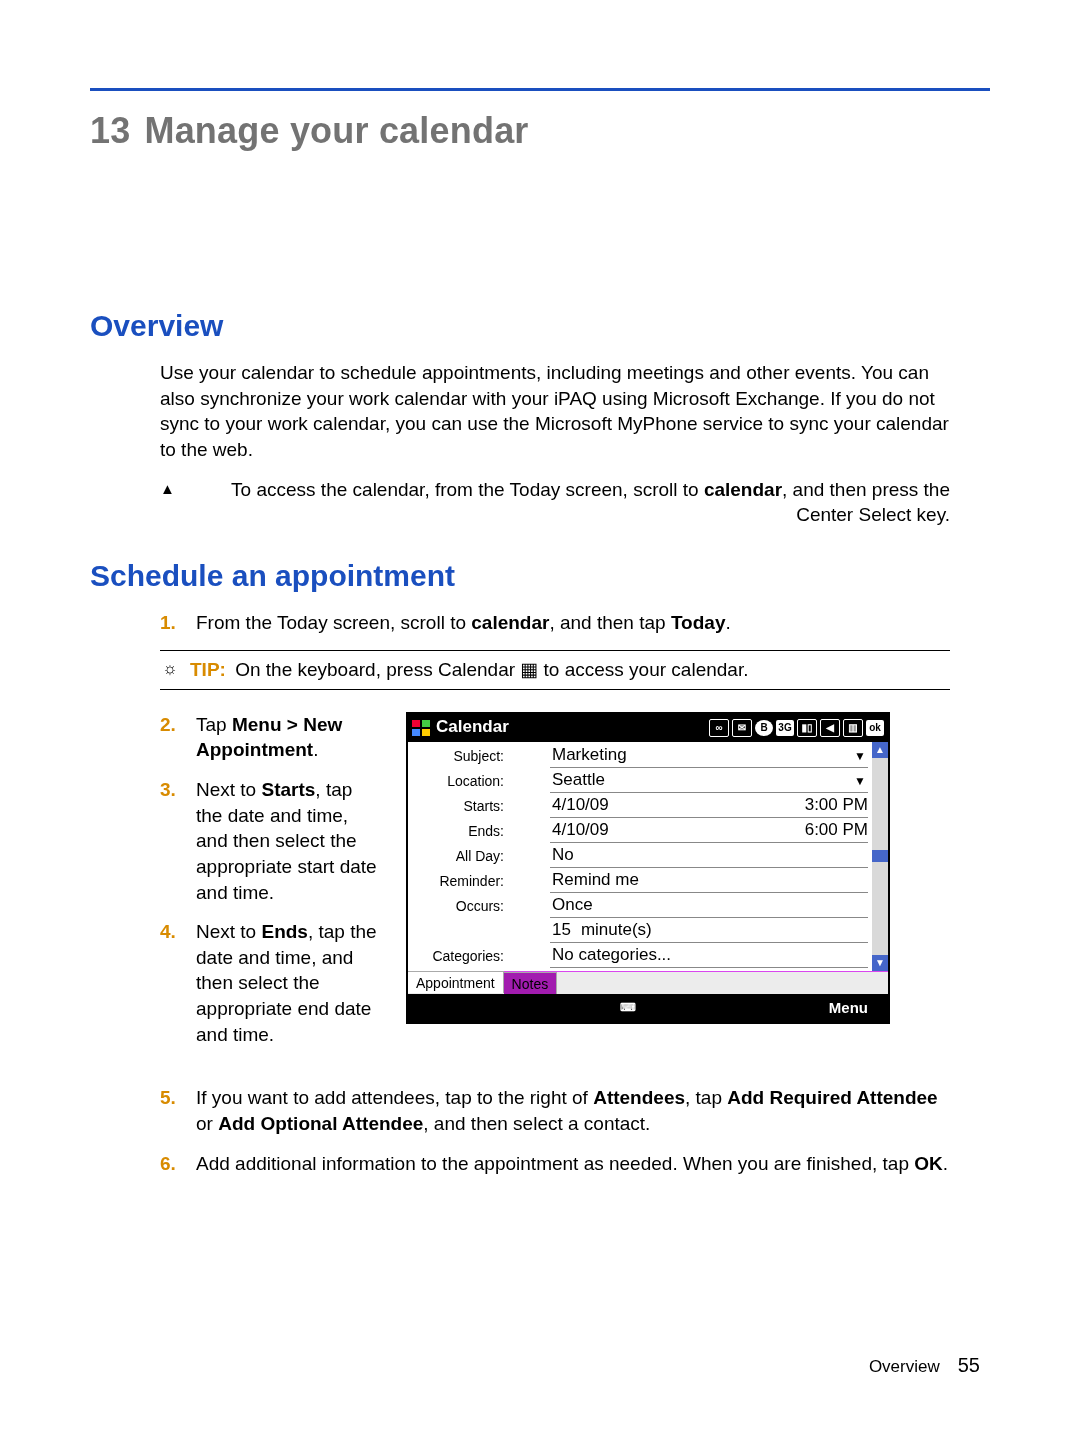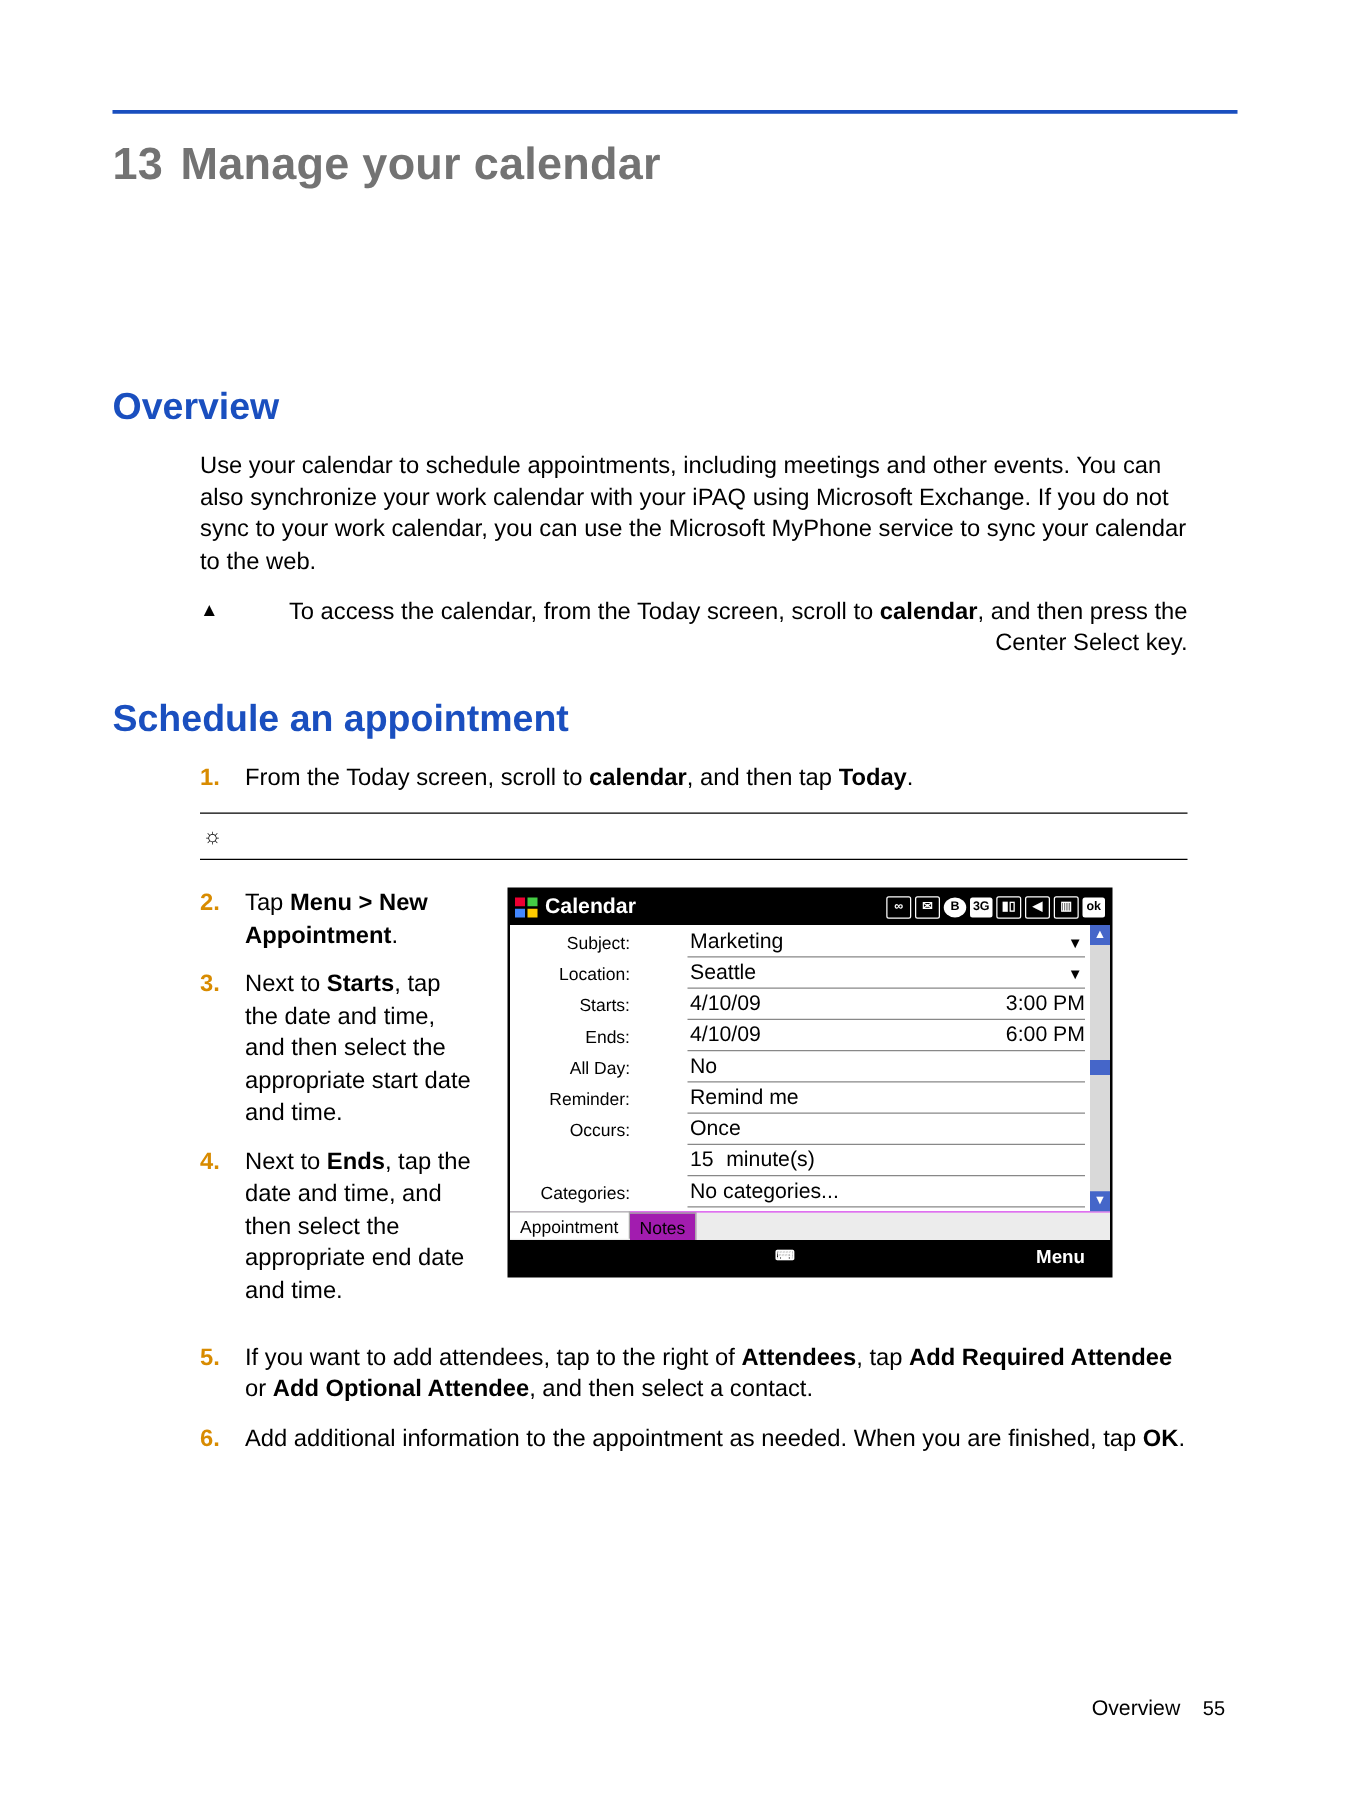--- a/index.html
+++ b/index.html
@@ -256,21 +256,21 @@
   .footer {
     position: absolute;
     bottom: 58px;
     right: 100px;
     font-size: 17px;
     display: flex;
     gap: 18px;
     align-items: baseline;
     font-family: "Arial Narrow", Arial, sans-serif;
   }
-  .footer .pg { font-size: 16px; }
+  .footer .pg { font-size: 20px; }
 </style>
 </head>
 <body>
 
 <div class="page">
   <div class="rule"></div>
 
   <h1 class="chapter">
     <span class="num">13</span><span>Manage your calendar</span>
   </h1>
@@ -294,20 +294,24 @@
     <ol class="steps">
       <li>
         <div class="content">
           <span>From the Today screen, scroll to </span><span class="b">calendar</span><span>, and then tap </span><span class="b">Today</span><span>.</span>
         </div>
       </li>
     </ol>
 
     <div class="tipbox">
       <div class="tipicon">☼</div>
+      <div>
+        <span class="tip-label">TIP:</span>
+        <span>On the keyboard, press Calendar </span><span>▦</span><span> to access your calendar.</span>
+      </div>
     </div>
 
     <div class="twocol">
       <div class="left">
         <ol class="steps" start="2" style="counter-reset: step 1;">
           <li>
             <div class="content">
               <span>Tap </span><span class="b">Menu &gt; New Appointment</span><span>.</span>
             </div>
           </li>
@@ -415,21 +419,21 @@
           </div>
           <div class="menubar">
             <span></span>
             <span class="kbd">⌨</span>
             <span>Menu</span>
           </div>
         </div>
       </div>
     </div>
 
-    <ol class="steps" style="counter-reset: step 4; margin-top:14px;">
+    <ol class="steps" style="counter-reset: step 4; margin-top:24px;">
       <li>
         <div class="content">
           <span>If you want to add attendees, tap to the right of </span><span class="b">Attendees</span><span>, tap </span><span class="b">Add Required Attendee</span><span> or </span><span class="b">Add Optional Attendee</span><span>, and then select a contact.</span>
         </div>
       </li>
       <li>
         <div class="content">
           <span>Add additional information to the appointment as needed. When you are finished, tap </span><span class="b">OK</span><span>.</span>
         </div>
       </li>

